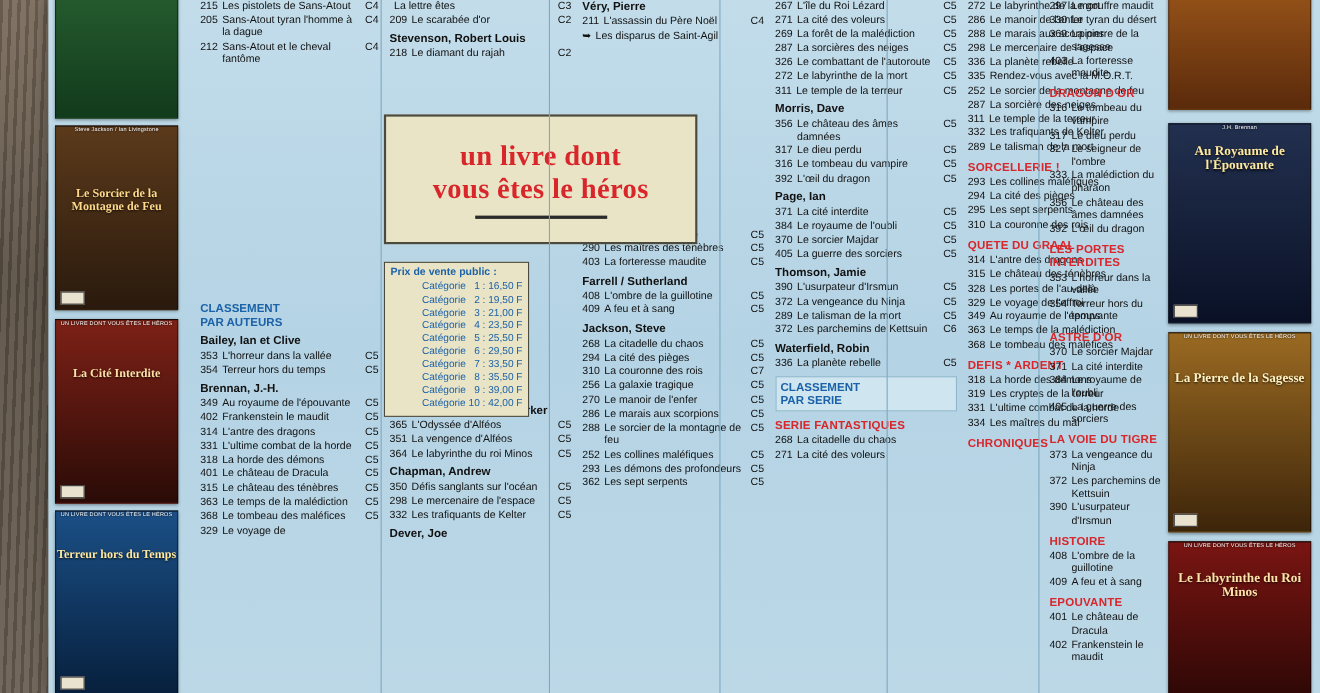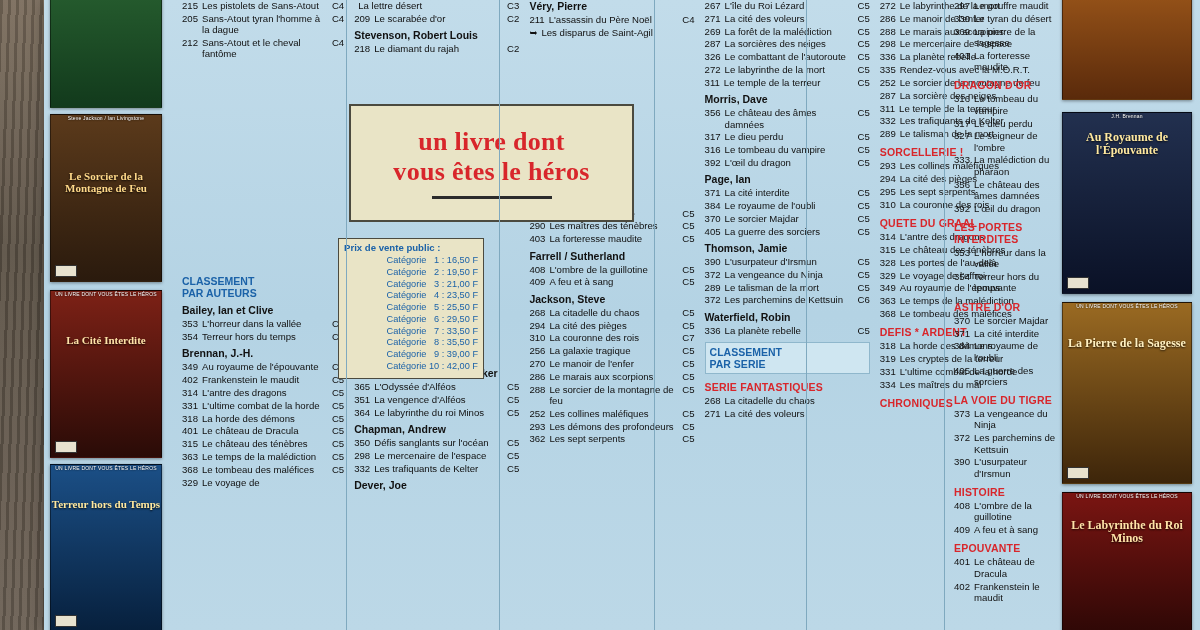--- a/index.html
+++ b/index.html
@@ -107,21 +107,21 @@
   .banner .l1, .banner .l2 {
     font-family:"Liberation Serif", serif;
     font-weight:bold; color:#d8262b; font-size:26px; line-height:1.12;
     letter-spacing:.3px;
   }
   .banner .rule {
     width:120px; height:3px; background:#2b2b2b; margin-top:10px;
   }
   
   .pricebox {
-    position:absolute; left:294px; top:238px; width:146px;
+    position:absolute; left:305px; top:238px; width:132px;
     background:#e9e4c6; border:1px solid #4b4a3f; padding:3px 5px 5px;
   }
   .pricebox .ph {
     font-family:"Liberation Sans", sans-serif; font-weight:bold;
     font-size:9.6px; color:#1b62a8; margin-bottom:2px;
   }
   .pricebox .pr {
     font-family:"Liberation Sans", sans-serif; font-size:9.2px; color:#1b62a8;
     line-height:1.28; white-space:pre;text-align:right;
   }
@@ -260,21 +260,21 @@
       <div class="entry">
         <span class="num">329</span>
         <span class="ttl">Le voyage de</span>
         <span class="cat"></span>
       </div>
     </div>
 
     <div class="col c2">
       <div class="entry">
         <span class="num"></span>
-        <span class="ttl">La lettre désert</span>
+        <span class="ttl">La lettre êtes</span>
         <span class="cat">C3</span>
       </div>
       <div class="entry">
         <span class="num">209</span>
         <span class="ttl">Le scarabée d'or</span>
         <span class="cat">C2</span>
       </div>
       <div class="author">Stevenson, Robert Louis</div>
       <div class="entry">
         <span class="num">218</span>

